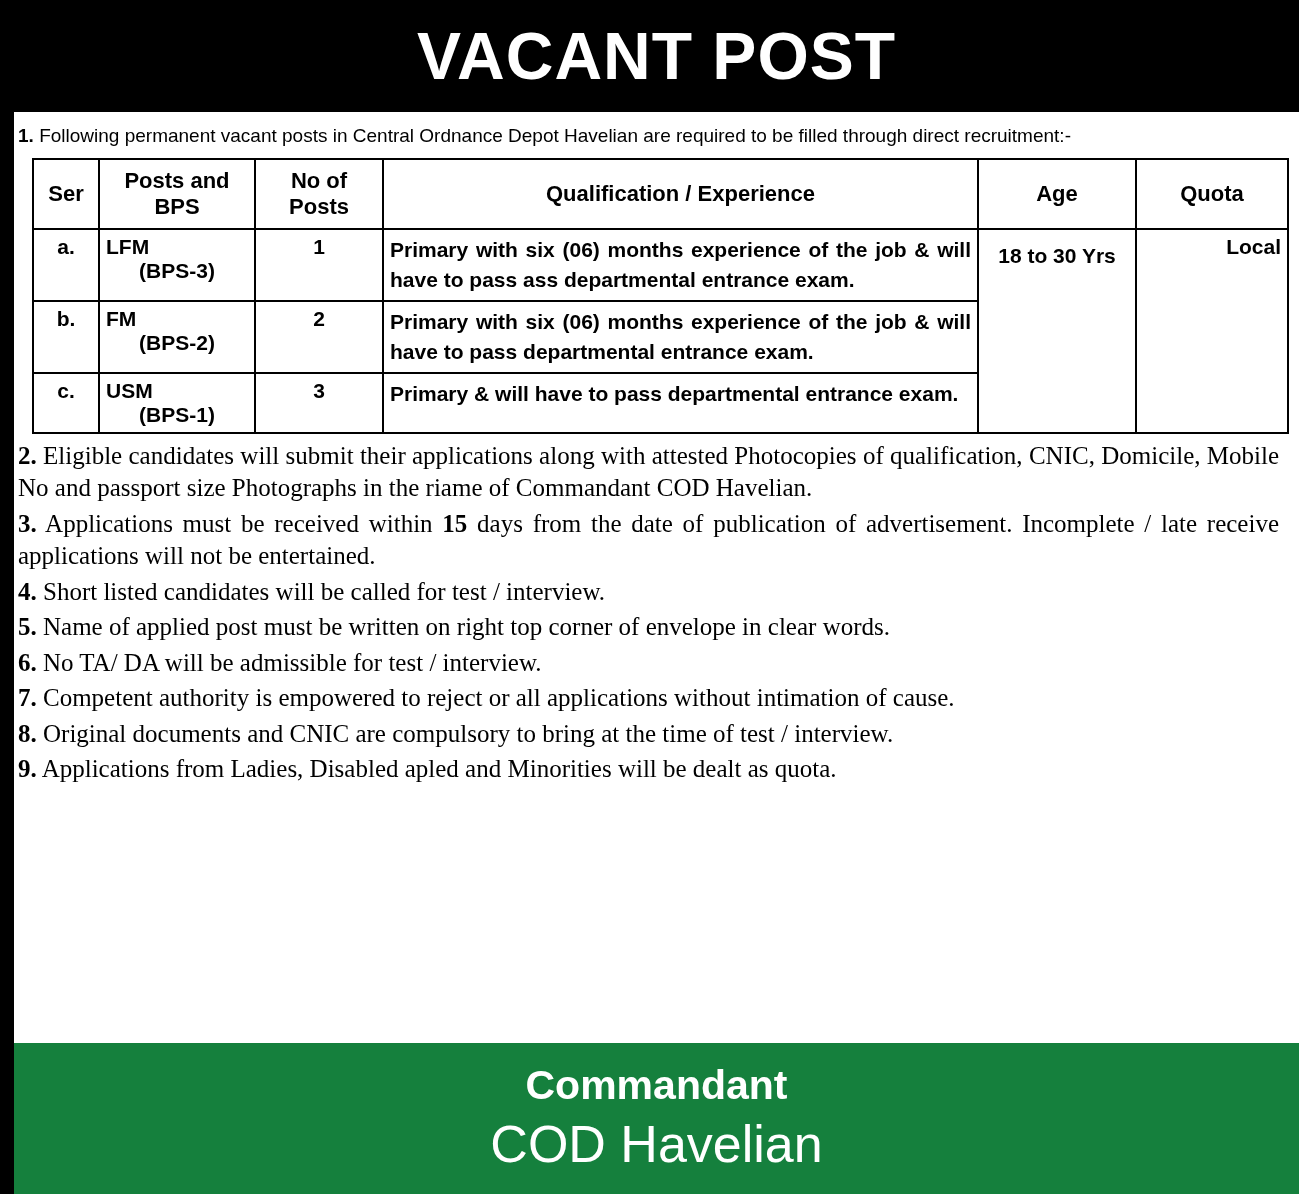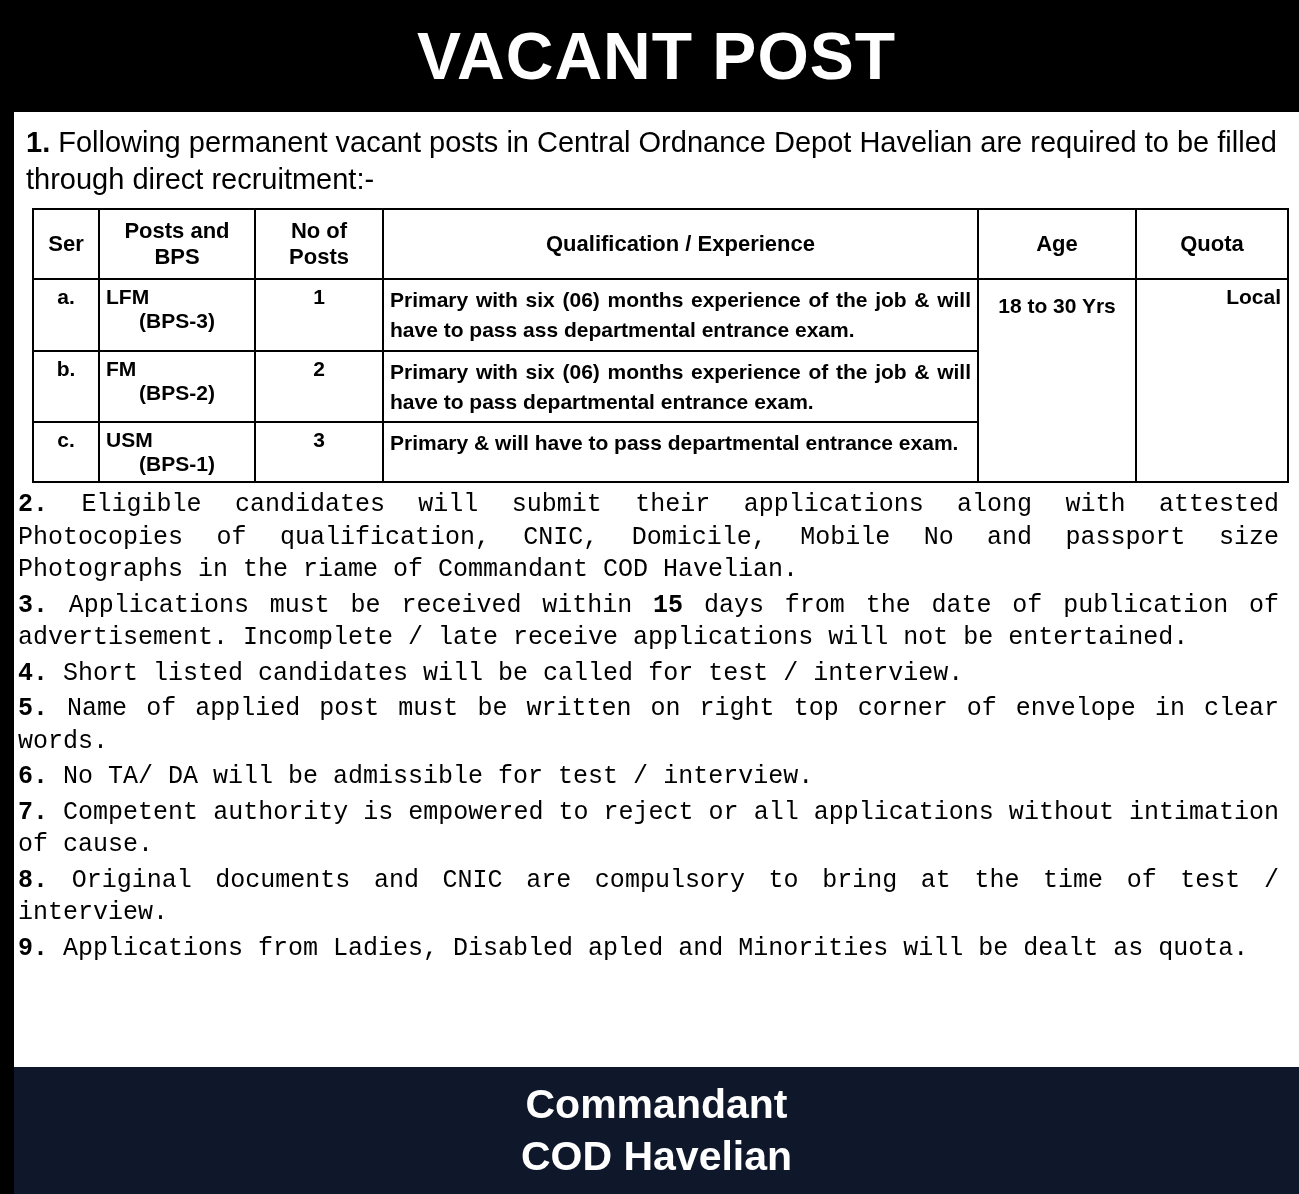--- a/index.html
+++ b/index.html
@@ -52,23 +52,23 @@
   }
   .content {
     position: absolute;
     left: 14px;
     top: 112px;
     width: 1279px;
     padding: 8px 14px 0 4px;
     box-sizing: border-box;
   }
   .intro {
-    font-size: 29px;
+    font-size: 19px;
     line-height: 1.28;
-    margin: 4px 0 10px 8px;
+    margin: 4px 0 10px 0;
     font-family: "Liberation Sans", sans-serif;
   }
   .intro .num {
     font-weight: bold;
   }
   table.vac {
     border-collapse: collapse;
     width: 1257px;
     table-layout: fixed;
     margin: 0 0 6px 14px;
@@ -119,47 +119,47 @@
   .post-bps { display: block; text-align: center; }
   .clauses {
     margin: 4px 0 0 0;
   }
   .clause {
     font-size: 25px;
     line-height: 1.30;
     margin-bottom: 3px;
     text-align: justify;
     text-align-last: left;
-    font-family: Liberation Mono, monospace;
+    font-family: Liberation Serif, serif;
   }
   .clause .num { font-weight: bold; }
   .clause .b { font-weight: bold; }
   .footer {
     position: absolute;
     left: 14px;
     bottom: 0;
     width: 1285px;
-    height: 127px;
-    background: #0f172a;
+    height: 151px;
+    background: #15803d;
     display: flex;
     flex-direction: column;
     align-items: center;
     justify-content: center;
   }
   .footer-line1 {
     color: #ffffff;
     font-size: 41px;
     font-weight: bold;
     line-height: 1.25;
     font-family: "Liberation Sans", sans-serif;
   }
   .footer-line2 {
     color: #ffffff;
-    font-size: 41px;
-    font-weight: bold;
+    font-size: 52px;
+    font-weight: normal;
     line-height: 1.25;
     font-family: "Liberation Sans", sans-serif;
   }
 </style>
 </head>
 <body>
 
 <div class="page">
 
   <div class="left-bar"></div>

